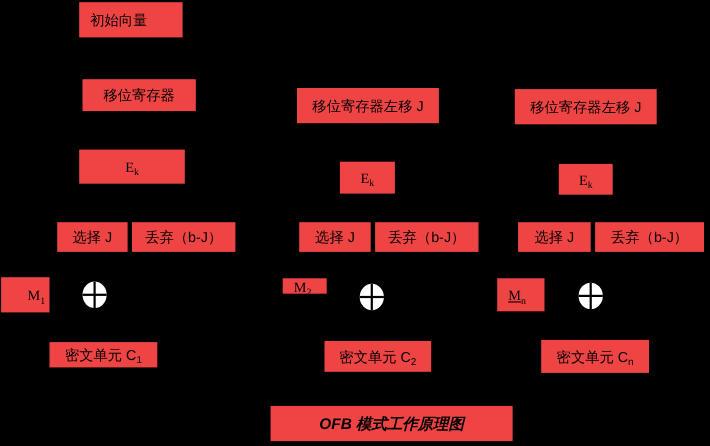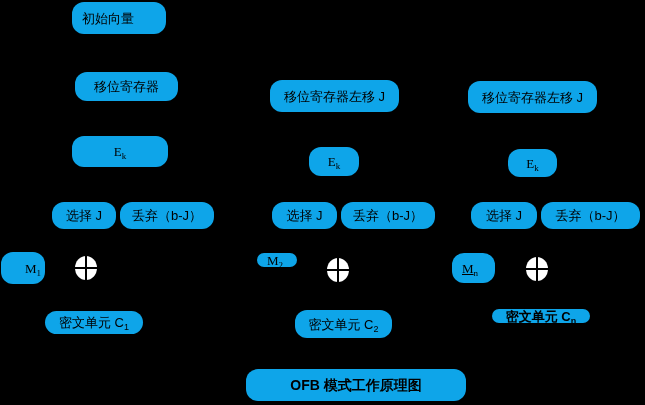--- a/index.html
+++ b/index.html
@@ -6,30 +6,29 @@
   .canvas {
     position: relative;
     width: 645px;
     height: 405px;
     background: #000000;
     font-family: "Liberation Sans", "DejaVu Sans", sans-serif;
     overflow: hidden;
   }
   .box {
     position: absolute;
-    background: #0ea5e9;
+    background: #ef4444;
     color: #000000;
     display: flex;
     align-items: center;
     justify-content: center;
     font-size: 13px;
     line-height: 1;
     white-space: nowrap;
     box-sizing: border-box;
-    border-radius: 12px;
   }
   .box.align-left { justify-content: flex-start; padding-left: 10px; }
   .box sub {
     font-size: 9px;
     line-height: 1;
     position: relative;
     top: 3px;
     vertical-align: baseline;
   }
   .box .latin { font-family: "Liberation Serif", "DejaVu Serif", serif; }
@@ -131,21 +130,21 @@
   <div class="box" style="left:541px; top:202px; width:99px; height:27px;">
     <span>丢弃（b-J）</span>
   </div>
 
   <div class="box align-left" style="left:452px; top:253px; width:43px; height:30px;text-decoration:underline;">
     <span class="latin"><span>M</span><sub>n</sub></span>
   </div>
 
   <div class="xor" style="left:526px; top:257px;"></div>
 
-  <div class="box" style="left:492px; top:309px; width:98px; height:14px;font-weight:bold;">
+  <div class="box" style="left:492px; top:309px; width:98px; height:30px;">
     <span><span>密文单元 C</span><sub>n</sub></span>
   </div>
 
-  <div class="box title-box" style="left:246px; top:369px; width:220px; height:32px;">
+  <div class="box title-box" style="left:246px; top:369px; width:220px; height:32px;font-style:italic;">
     <span>OFB 模式工作原理图</span>
   </div>
 
 </div>
 
 </body></html>

